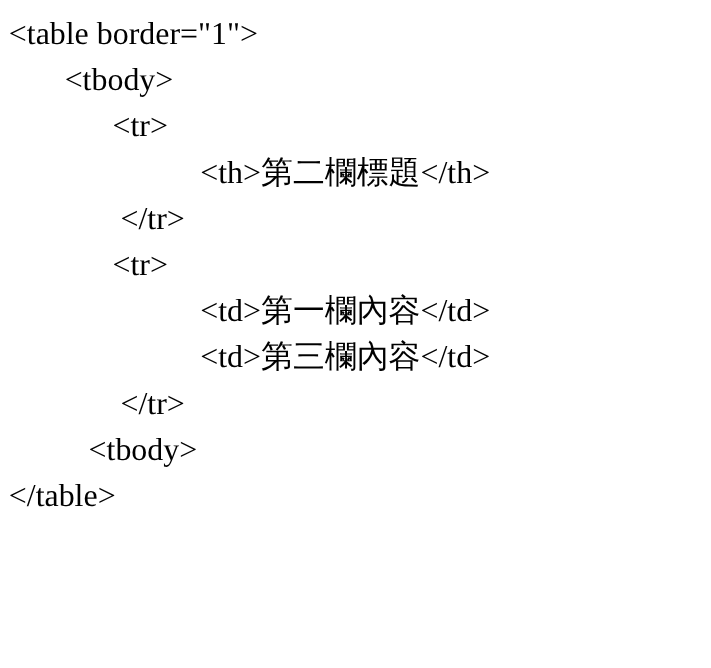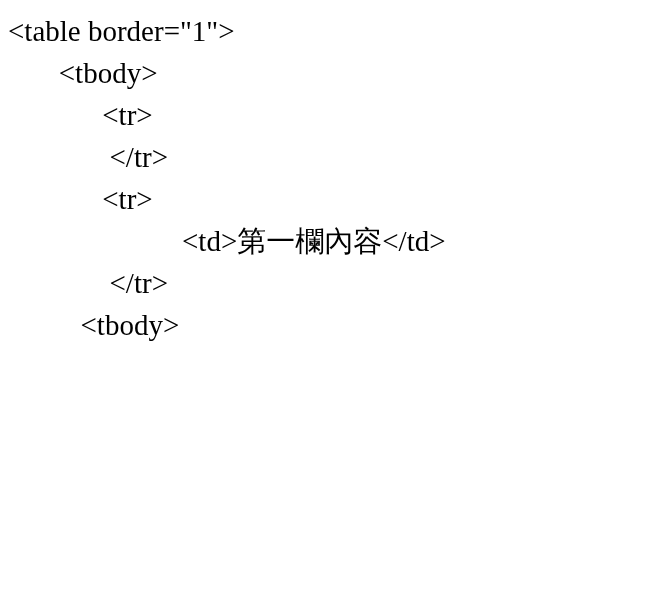--- a/index.html
+++ b/index.html
@@ -28,18 +28,21 @@
       height: 42px;
     }
   </style>
 </head>
 <body>
 
 <div class="code-snippet">
   <div class="code-line">&lt;table border="1"&gt;</div>
   <div class="code-line">       &lt;tbody&gt;</div>
   <div class="code-line">             &lt;tr&gt;</div>
+  <div class="code-line">                        &lt;th&gt;第二欄標題&lt;/th&gt;</div>
   <div class="code-line">              &lt;/tr&gt;</div>
   <div class="code-line">             &lt;tr&gt;</div>
   <div class="code-line">                        &lt;td&gt;第一欄內容&lt;/td&gt;</div>
+  <div class="code-line">                        &lt;td&gt;第三欄內容&lt;/td&gt;</div>
   <div class="code-line">              &lt;/tr&gt;</div>
   <div class="code-line">          &lt;tbody&gt;</div>
+  <div class="code-line">&lt;/table&gt;</div>
 </div>
 
 </body></html>

